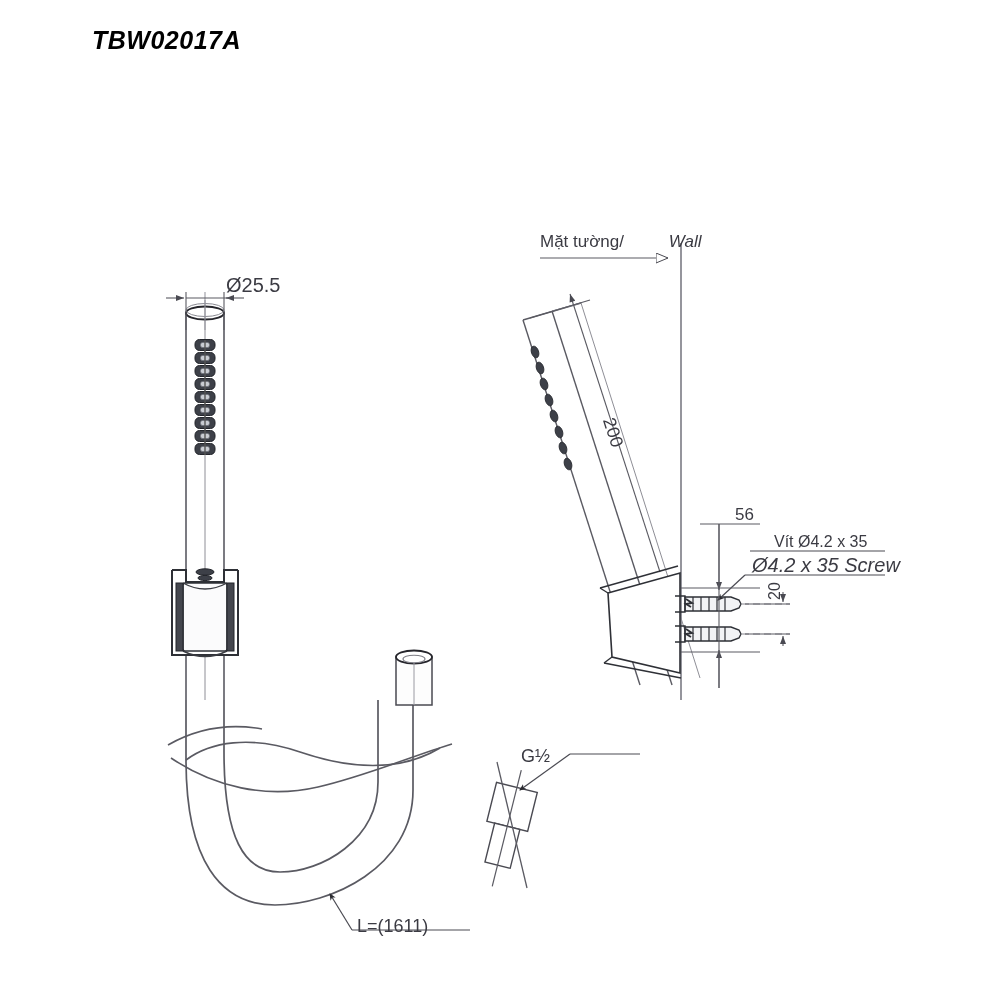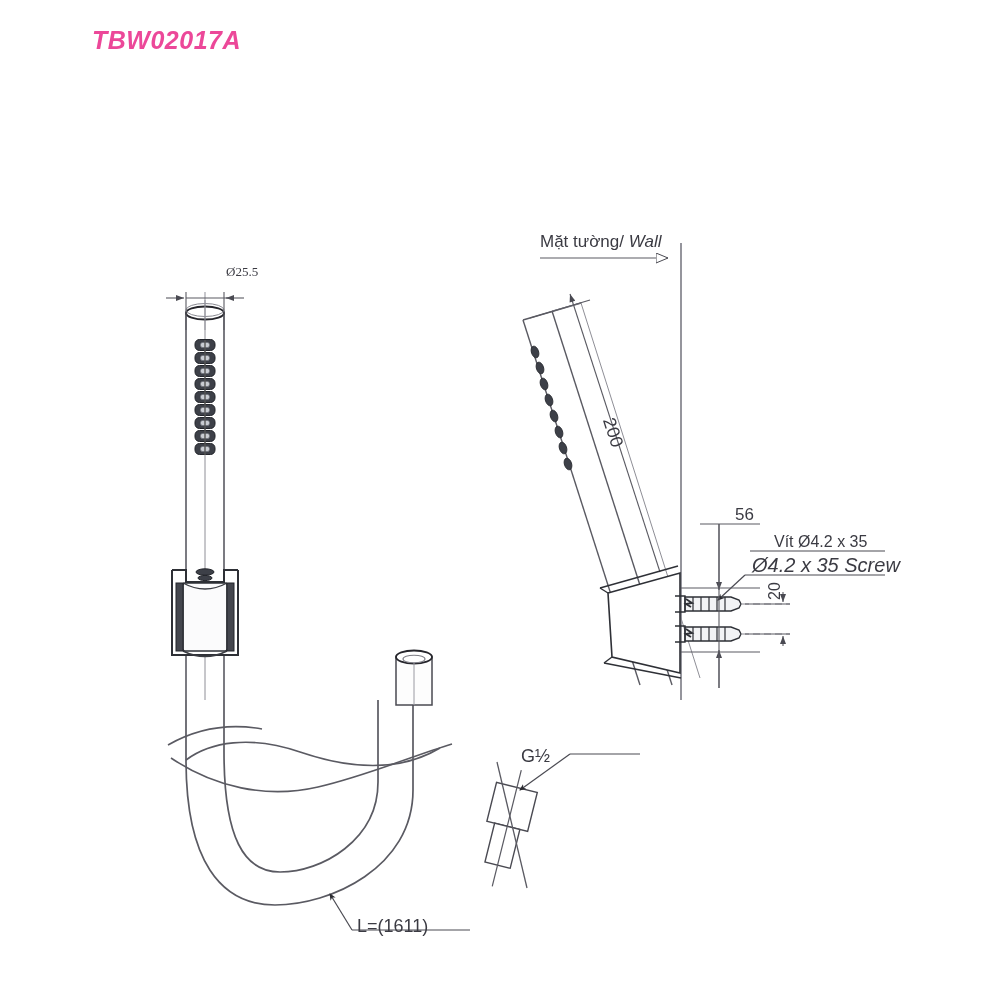--- a/index.html
+++ b/index.html
@@ -14,38 +14,38 @@
     position: relative;
     width: 1000px; height: 1000px;
     background: #ffffff;
   }
   #title {
     position: absolute;
     left: 92px; top: 26px;
     font-size: 25px;
     font-weight: bold;
     font-style: italic;
-    color: #ec4899;
+    color: #000000;
     letter-spacing: 0.5px;
     white-space: nowrap;
   }
   svg.draw {
     position: absolute;
     left: 0; top: 0;
     width: 1000px; height: 1000px;
   }
   .lbl {
     position: absolute;
     color: #3b3b43;
     white-space: nowrap;
     font-family: "Liberation Sans", sans-serif;
   }
-  #lbl-dia     { left: 226px; top: 264px; font-size: 13px; font-family: Liberation Serif, serif; }
+  #lbl-dia     { left: 226px; top: 274px; font-size: 20px; }
   #lbl-wall    { left: 540px; top: 232px; font-size: 17px; }
-  #lbl-wall .it{ font-style: italic; }
+  #lbl-wall .it{ font-style: italic; margin-left: 40px; }
   #lbl-200     { left: 618px; top: 415px; font-size: 18px;
                  transform: rotate(72deg); transform-origin: left top; }
   #lbl-56      { left: 735px; top: 505px; font-size: 17px; text-align: center; }
   #lbl-screw-vn{ left: 752px; top: 533px; font-size: 16px; margin-left: 22px; }
   #lbl-screw-en{ left: 752px; top: 554px; font-size: 20px; font-style: italic; }
   #lbl-20      { left: 766px; top: 600px; font-size: 16px;
                  transform: rotate(-90deg); transform-origin: left top; }
   #lbl-g12     { left: 521px; top: 746px; font-size: 18px; }
   #lbl-len     { left: 357px; top: 916px; font-size: 18px; }
 </style>

